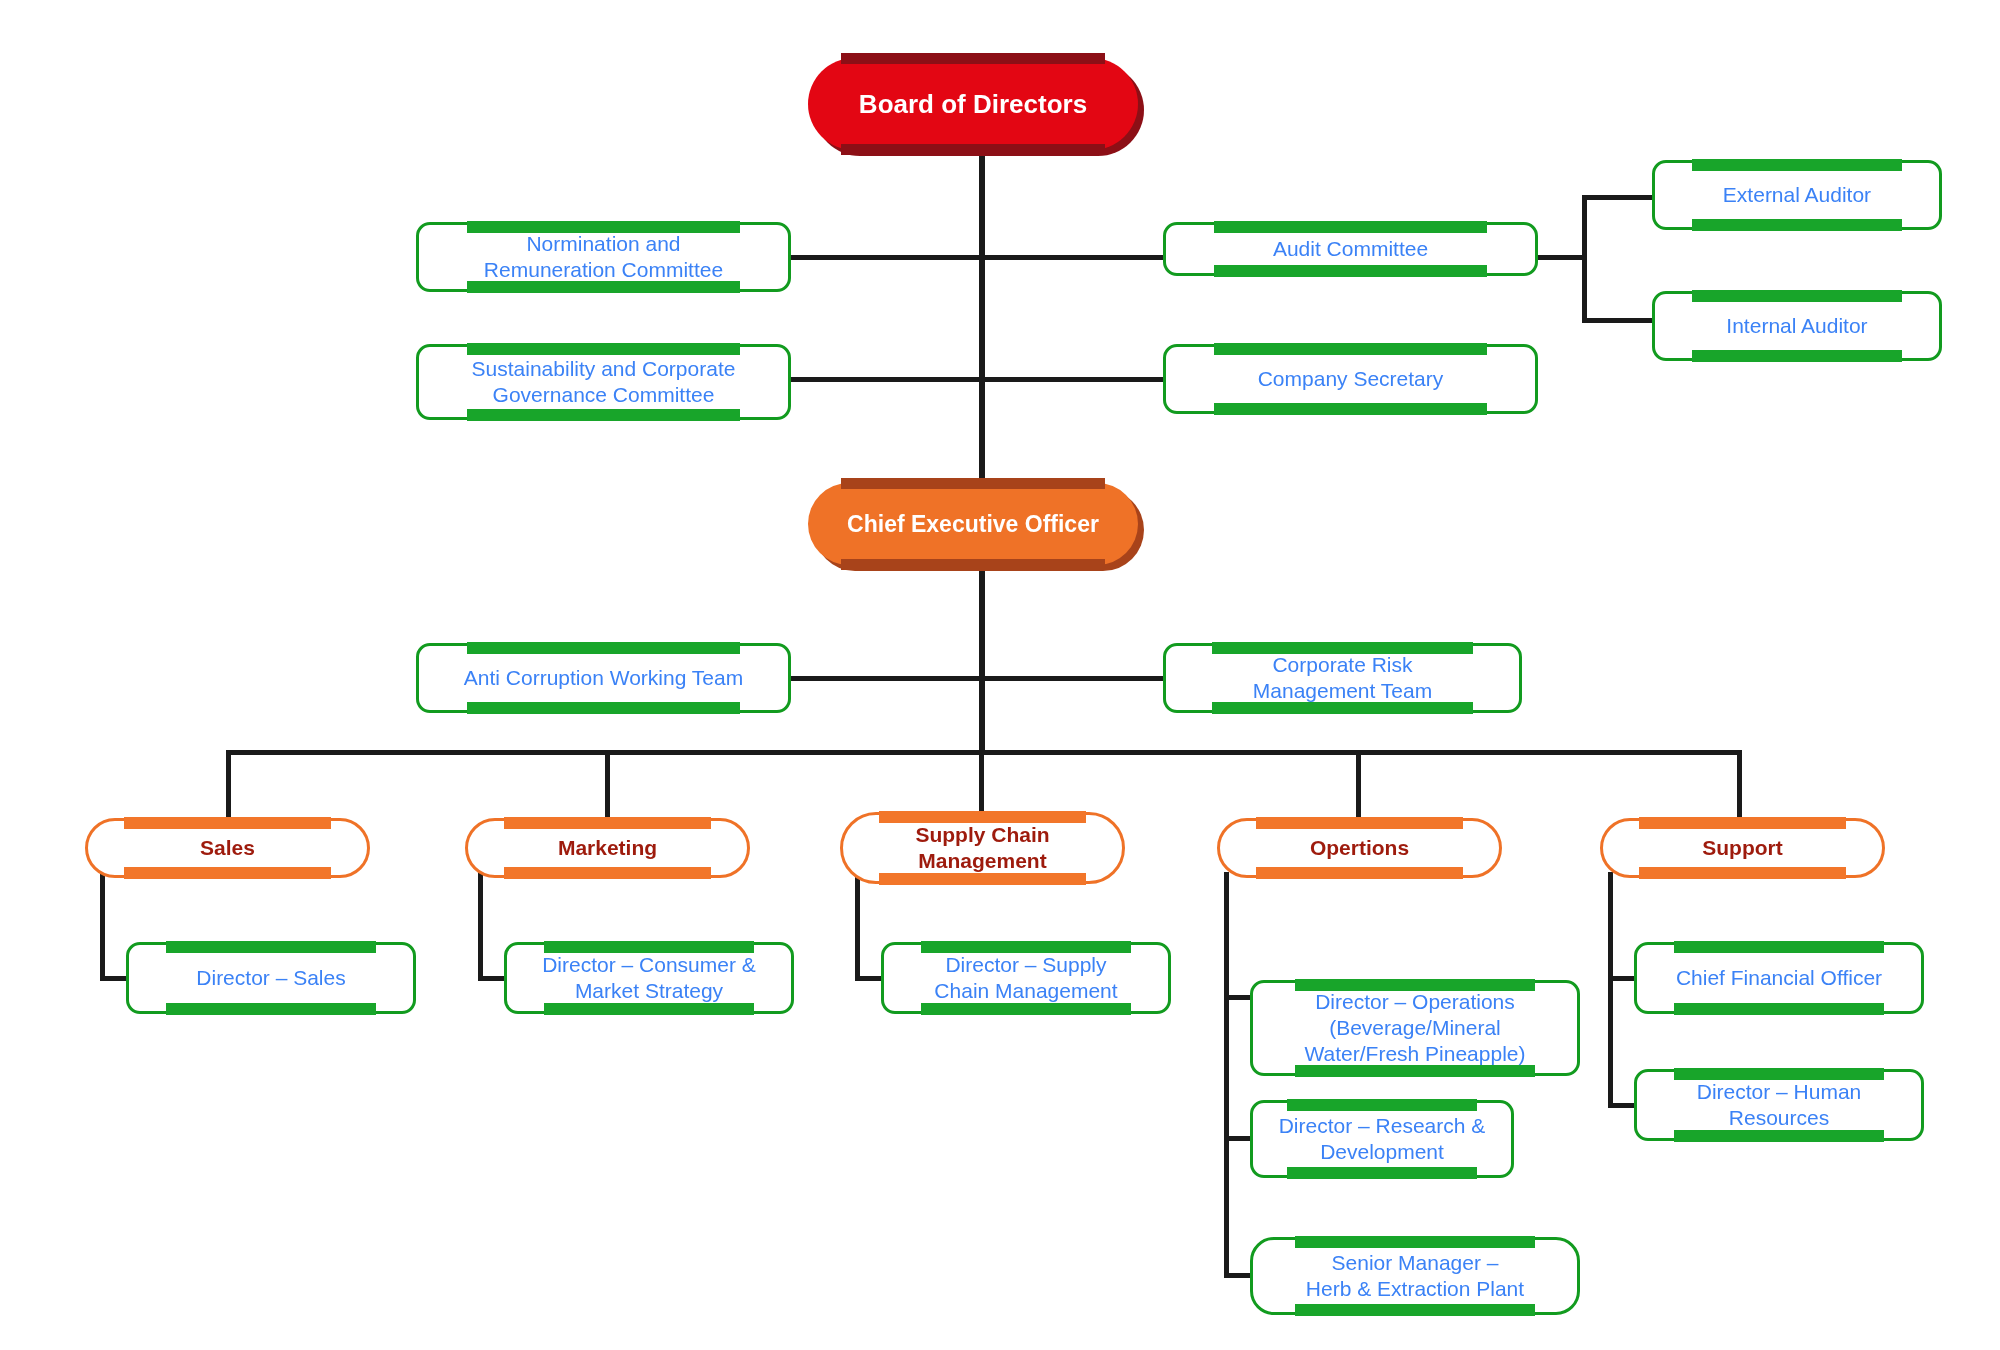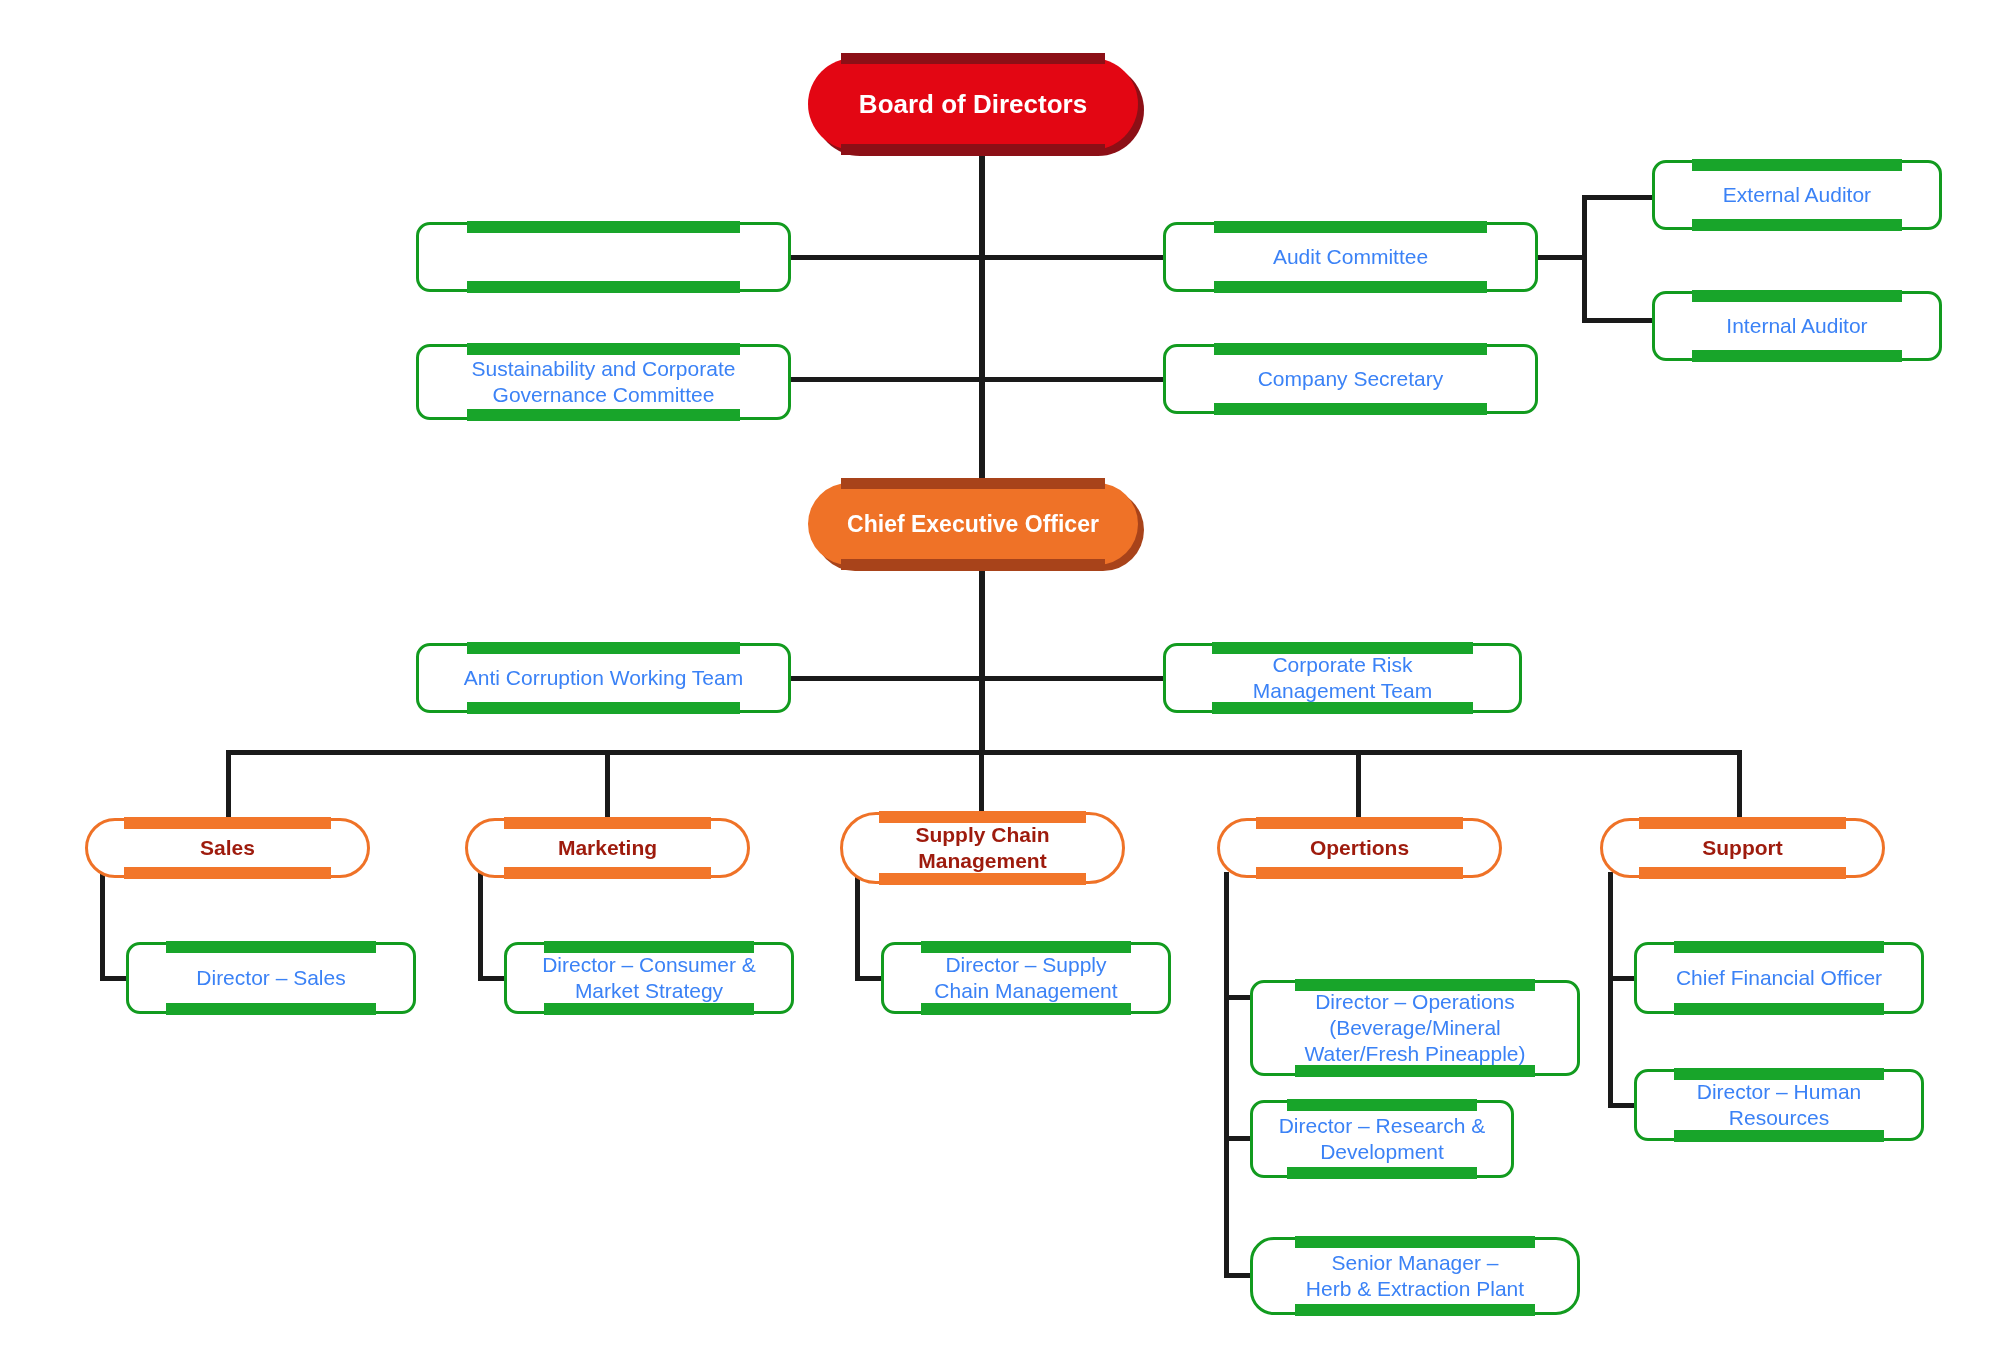--- a/index.html
+++ b/index.html
@@ -150,30 +150,32 @@
 
   <div class="node root" style="left:808px; top:58px; width:330px; height:92px;">
     <span class="bar-top"></span>
     <span class="bar-bot"></span>
     <span class="label">Board of Directors</span>
   </div>
 
   <div class="node green" style="left:416px; top:222px; width:375px; height:70px;">
     <span class="bar-top"></span>
     <span class="bar-bot"></span>
+    <span class="label">Normination and
+Remuneration Committee</span>
   </div>
 
   <div class="node green" style="left:416px; top:344px; width:375px; height:76px;">
     <span class="bar-top"></span>
     <span class="bar-bot"></span>
     <span class="label">Sustainability and Corporate
 Governance Committee</span>
   </div>
 
-  <div class="node green" style="left:1163px; top:222px; width:375px; height:70px;">
+  <div class="node green" style="left:1163px; top:222px; width:375px; height:54px;">
     <span class="bar-top"></span>
     <span class="bar-bot"></span>
     <span class="label">Audit Committee</span>
   </div>
 
   <div class="node green" style="left:1163px; top:344px; width:375px; height:70px;">
     <span class="bar-top"></span>
     <span class="bar-bot"></span>
     <span class="label">Company Secretary</span>
   </div>

